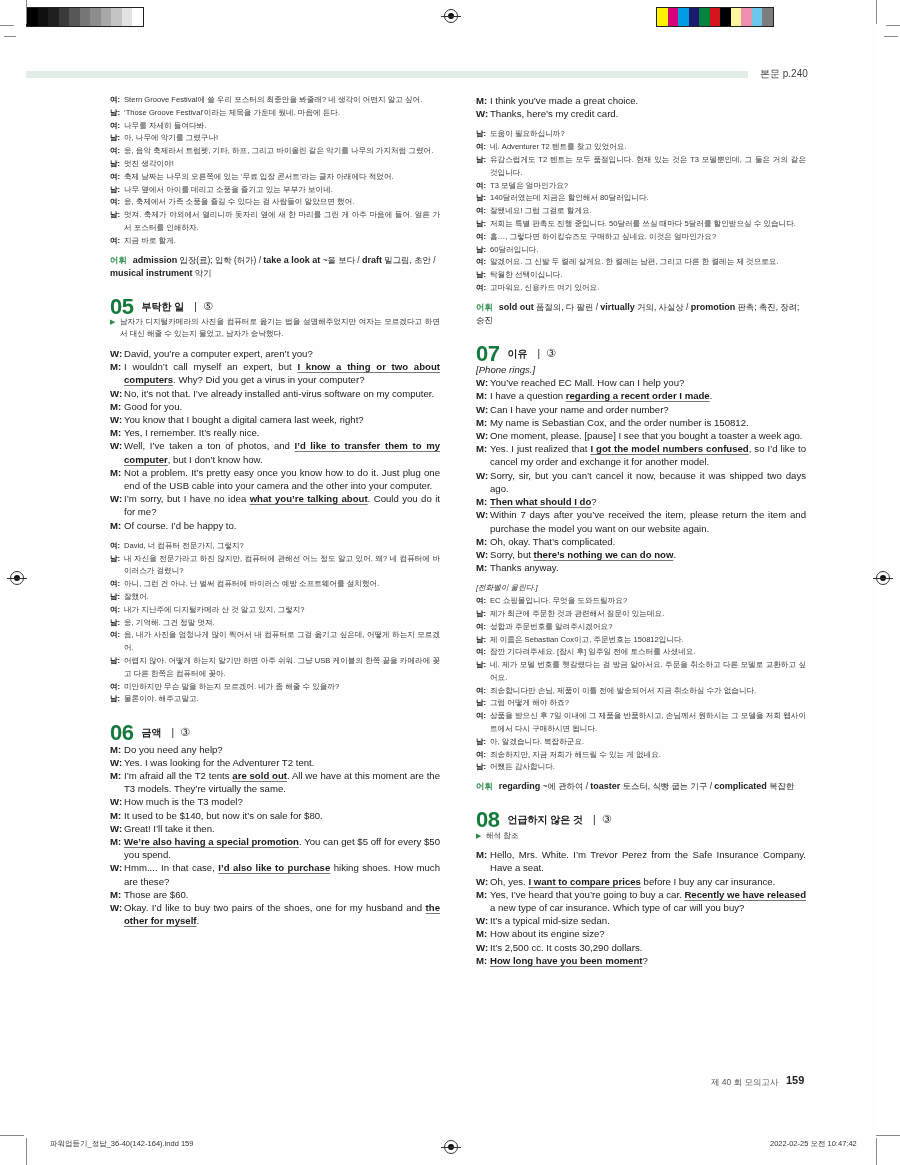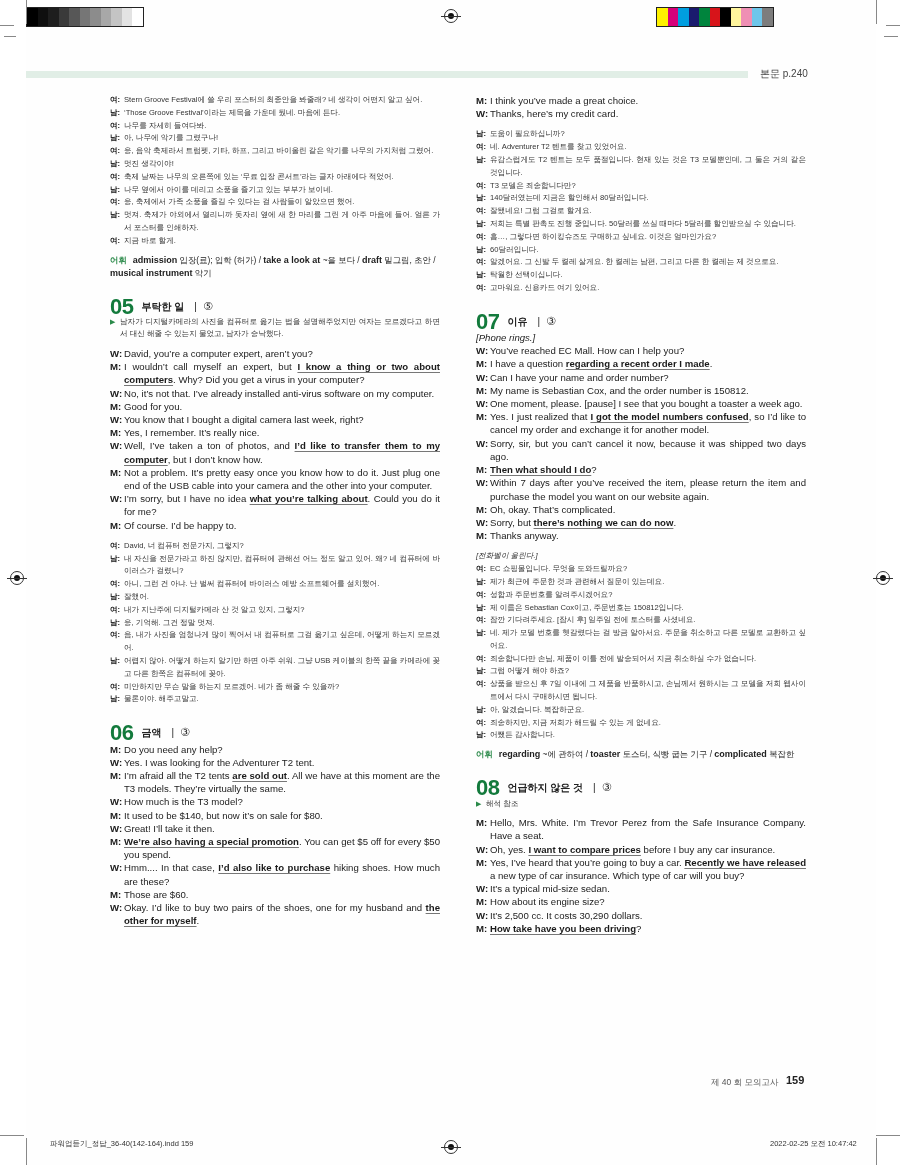--- a/index.html
+++ b/index.html
@@ -318,21 +318,21 @@
       <div class="kr-line">
         <span class="sp">여:</span>
         <span class="tx">네. Adventurer T2 텐트를 찾고 있었어요.</span>
       </div>
       <div class="kr-line">
         <span class="sp">남:</span>
         <span class="tx">유감스럽게도 T2 텐트는 모두 품절입니다. 현재 있는 것은 T3 모델뿐인데, 그 둘은 거의 같은 것입니다.</span>
       </div>
       <div class="kr-line">
         <span class="sp">여:</span>
-        <span class="tx">T3 모델은 죄송합니다만?</span>
+        <span class="tx">T3 모델은 얼마인가요?</span>
       </div>
       <div class="kr-line">
         <span class="sp">남:</span>
         <span class="tx">140달러였는데 지금은 할인해서 80달러입니다.</span>
       </div>
       <div class="kr-line">
         <span class="sp">여:</span>
         <span class="tx">잘됐네요! 그럼 그걸로 할게요.</span>
       </div>
       <div class="kr-line">
@@ -353,20 +353,21 @@
       </div>
       <div class="kr-line">
         <span class="sp">남:</span>
         <span class="tx">탁월한 선택이십니다.</span>
       </div>
       <div class="kr-line">
         <span class="sp">여:</span>
         <span class="tx">고마워요. 신용카드 여기 있어요.</span>
       </div>
     </div>
+  <div class="vocab" id="r-q06-vocab"><span class="vlabel">어휘</span><b>sold out</b> 품절의, 다 팔린 / <b>virtually</b> 거의, 사실상 / <b>promotion</b> 판촉; 촉진, 장려; 승진</div>
 
   <div class="q-head">
     <span class="q-num">07</span>
     <span class="q-topic">이유</span>
     <span class="q-sep">|</span>
     <span class="q-ans">③</span>
   </div>
   <div class="en-line stage">[Phone rings.]</div>
   <div id="r-q07-dialog">
       <div class="en-line">
@@ -502,21 +503,21 @@
       <div class="en-line">
         <span class="sp">M:</span>
         <span class="tx">How about its engine size?</span>
       </div>
       <div class="en-line">
         <span class="sp">W:</span>
         <span class="tx">It’s 2,500 cc. It costs 30,290 dollars.</span>
       </div>
       <div class="en-line">
         <span class="sp">M:</span>
-        <span class="tx"><u>How take have you been driving</u>?</span>
+        <span class="tx"><u>How long have you been moment</u>?</span>
       </div>
     </div>
 </div>
 
 <div class="footer-exam">제 40 회 모의고사</div>
 <div class="footer-page">159</div>
 <div class="slug-left">파워업듣기_정답_36-40(142-164).indd   159</div>
 <div class="slug-right">2022-02-25   오전 10:47:42</div>
 
 </body></html>

